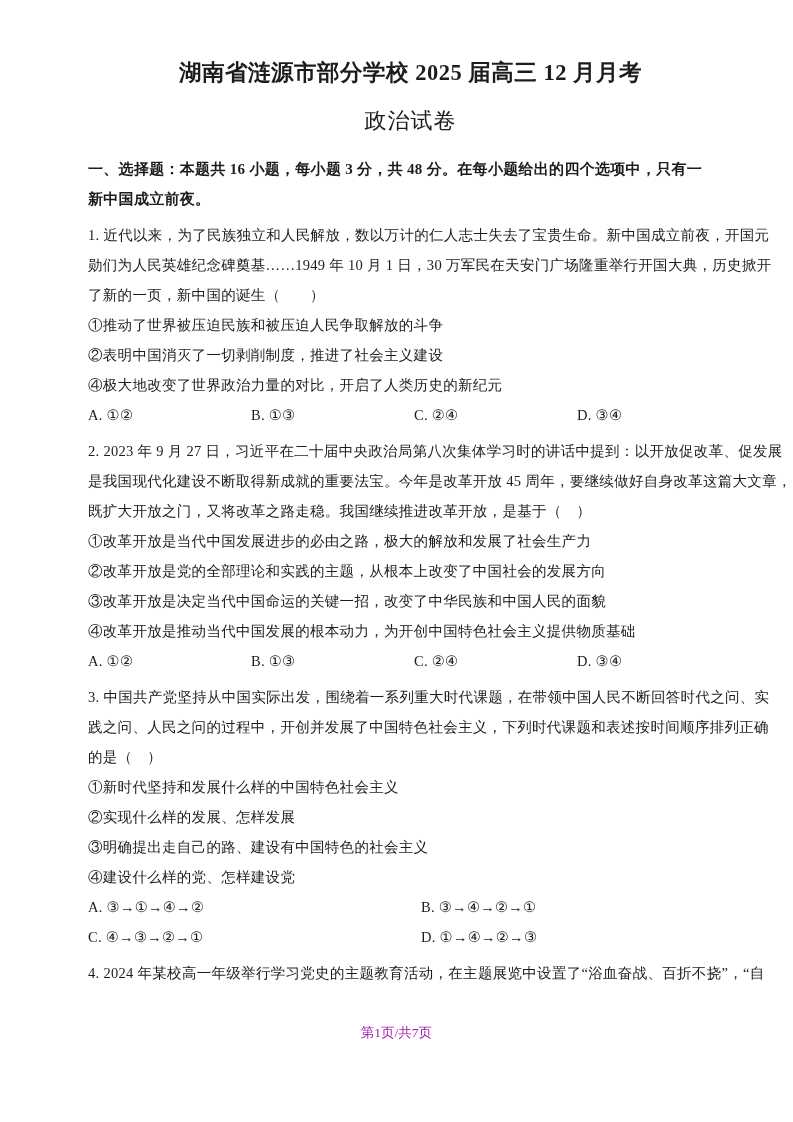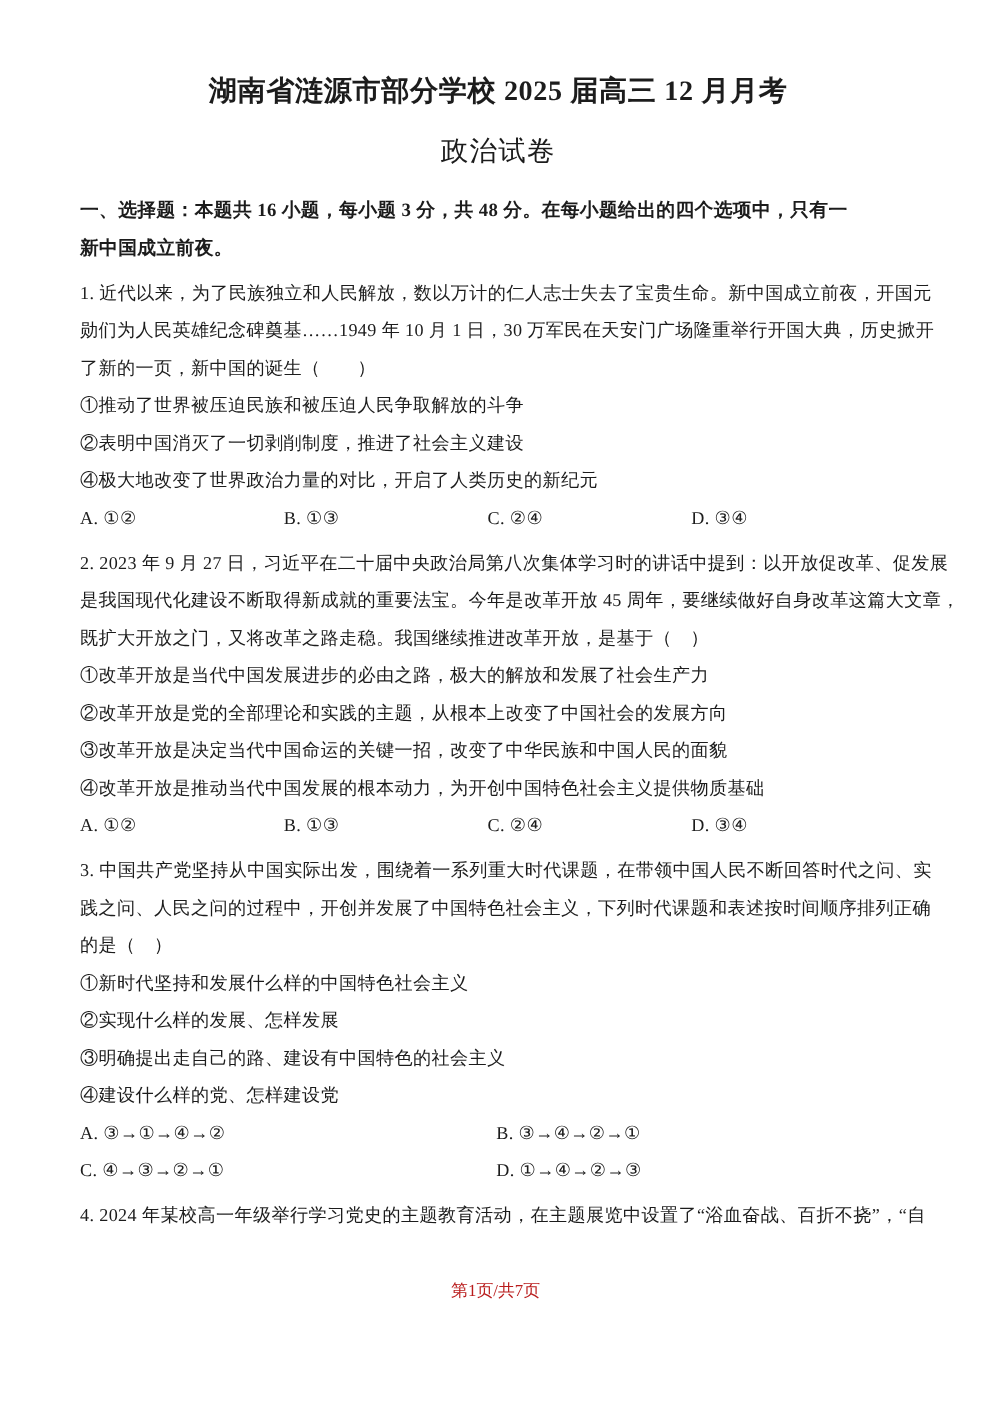--- a/index.html
+++ b/index.html
@@ -4,21 +4,21 @@
 <style>
   html, body { margin: 0; padding: 0; background: #ffffff; }
   .page {
     position: relative;
     width: 793px;
     height: 1122px;
     background: #ffffff;
     color: #1c1c1c;
     font-family: "Liberation Serif", "DejaVu Serif", serif;
     box-sizing: border-box;
-    padding: 58px 60px 0 64px;
+    padding: 58px 60px 0 88px;
     overflow: hidden;
   }
   .title {
     text-align: center;
     font-weight: bold;
     font-size: 22.5px;
     line-height: 30px;
     letter-spacing: 0.5px;
     white-space: nowrap;
   }
@@ -51,21 +51,21 @@
   .choices-grid .row { display: flex; }
   .choices-grid .choice { width: 333px; }
   .choices-grid .choice:last-child { width: auto; }
   .footer {
     position: absolute;
     left: 0;
     right: 0;
     top: 1024px;
     text-align: center;
     font-size: 13.5px;
-    color: #b91c1c;
+    color: #a21caf;
   }
 </style>
 </head>
 <body>
 
 <div class="page">
 
   <div class="title">湖南省涟源市部分学校 2025 届高三 12 月月考</div>
   <div class="subtitle">政治试卷</div>
 

